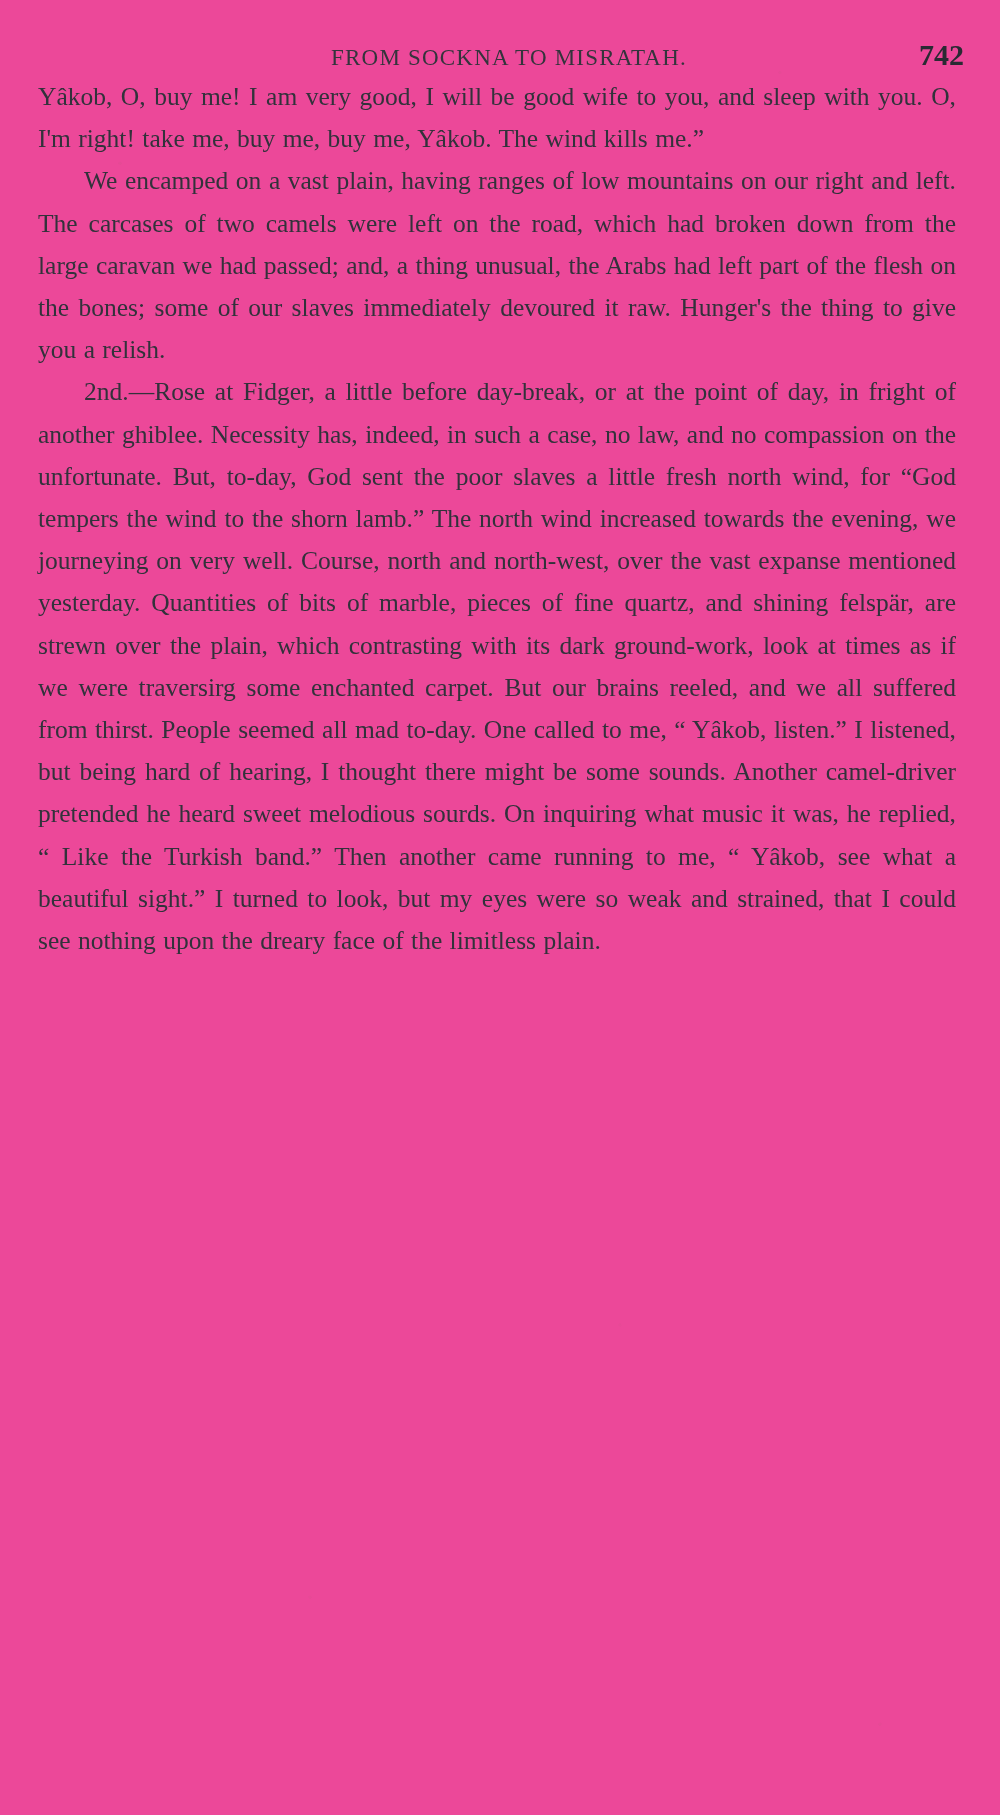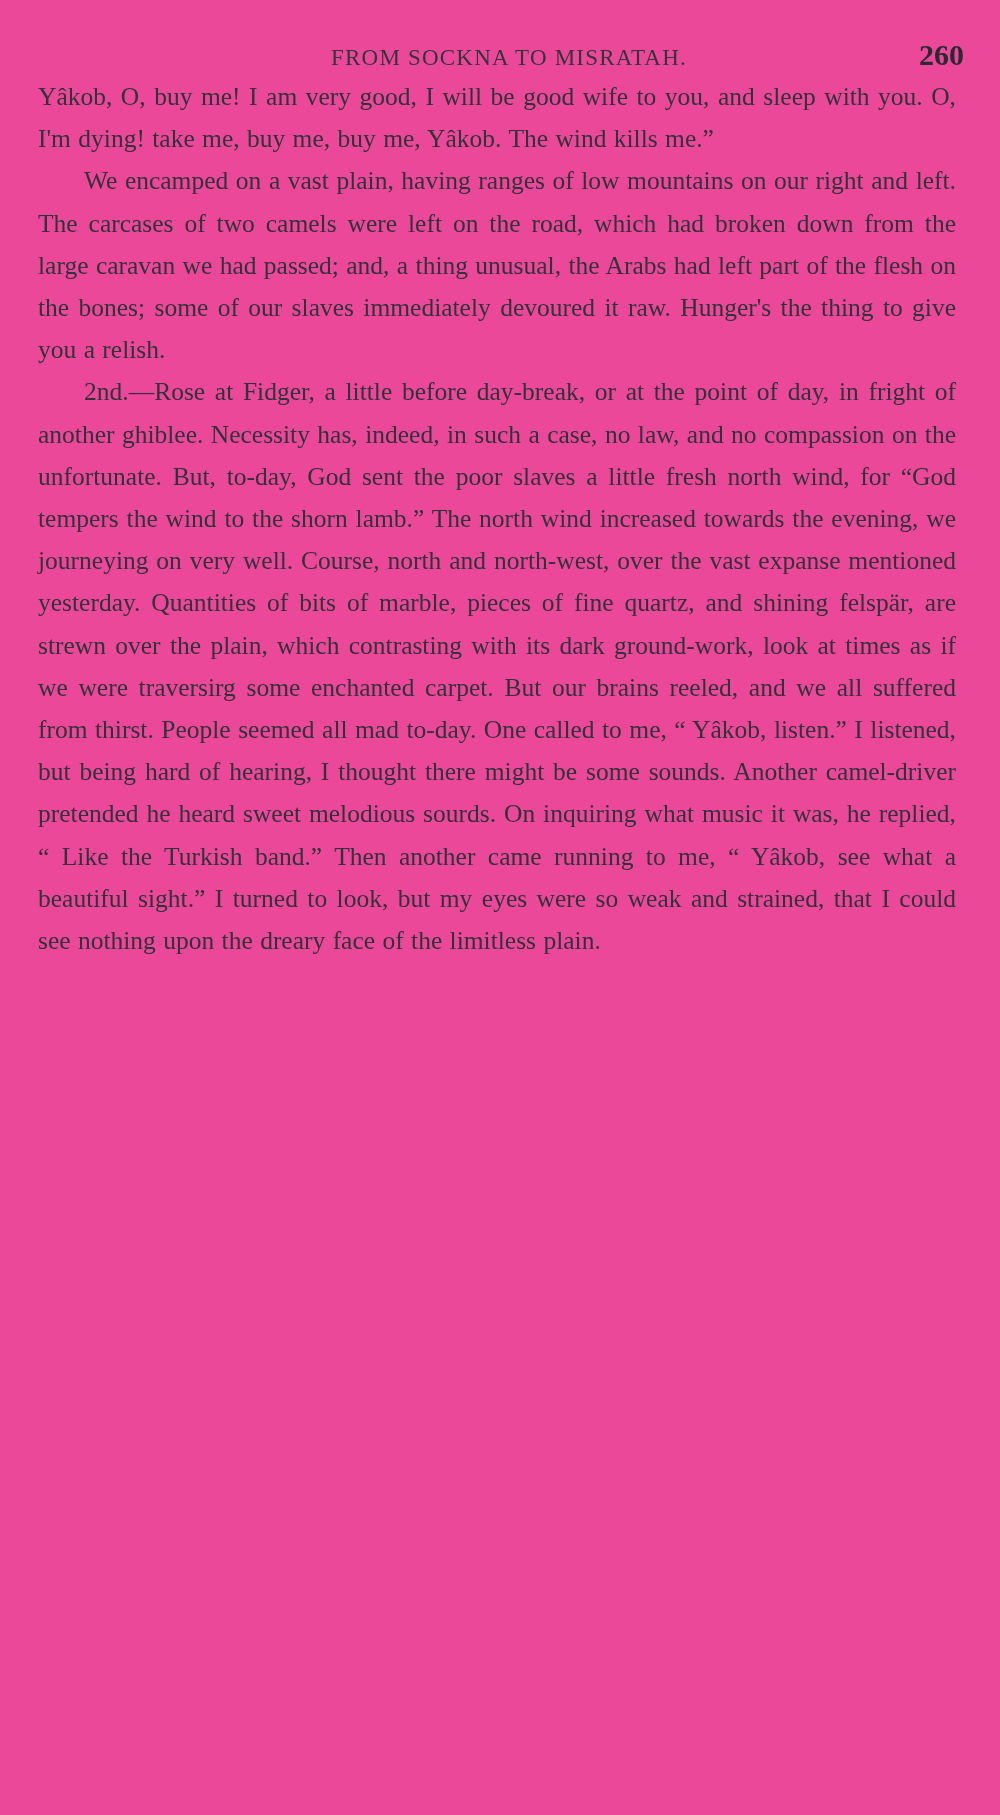--- a/index.html
+++ b/index.html
@@ -88,25 +88,25 @@
   .italic {
   }
 </style>
 </head>
 <body>
 
 <div class="page">
 
   <div class="header">
     <div class="running-head">FROM SOCKNA TO MISRATAH.</div>
-    <div class="folio">260</div>
+    <div class="folio">742</div>
   </div>
 
   <div class="body-text">
 
-    <p class="para first">Yâkob, O, buy me! I am very good, I will be good wife to you, and sleep with you.   O, I'm dying! take me, buy me, buy me, Yâkob.   The wind kills me.”</p>
+    <p class="para first">Yâkob, O, buy me! I am very good, I will be good wife to you, and sleep with you.   O, I'm right! take me, buy me, buy me, Yâkob.   The wind kills me.”</p>
 
     <p class="para">We encamped on a vast plain, having ranges of low mountains on our right and left.   The carcases of two camels were left on the road, which had broken down from the large caravan we had passed; and, a thing unusual, the Arabs had left part of the flesh on the bones; some of our slaves immediately devoured it raw. Hunger's the thing to give you a relish.</p>
 
     <p class="para"><span class="italic">2nd.</span><span>—Rose at Fidger, a little before day-break, or at the point of day, in fright of another ghiblee.   Necessity has, indeed, in such a case, no law, and no compassion on the unfortunate.   But, to-day, God sent the poor slaves a little fresh north wind, for “God tempers the wind to the shorn lamb.”   The north wind increased towards the evening, we journeying on very well.   Course, north and north-west, over the vast expanse mentioned yesterday.   Quantities of bits of marble, pieces of fine quartz, and shining felspär, are strewn over the plain, which contrasting with its dark ground-work, look at times as if we were traversirg some enchanted carpet. But our brains reeled, and we all suffered from thirst. People seemed all mad to-day.   One called to me, “ Yâkob, listen.”   I listened, but being hard of hearing, I thought there might be some sounds.   Another camel-driver pretended he heard sweet melodious sourds. On inquiring what music it was, he replied, “ Like the Turkish band.”   Then another came running to me, “ Yâkob, see what a beautiful sight.”   I turned to look, but my eyes were so weak and strained, that I could see nothing upon the dreary face of the limitless plain.</span></p>
 
   </div>
 </div>
 
 </body></html>

